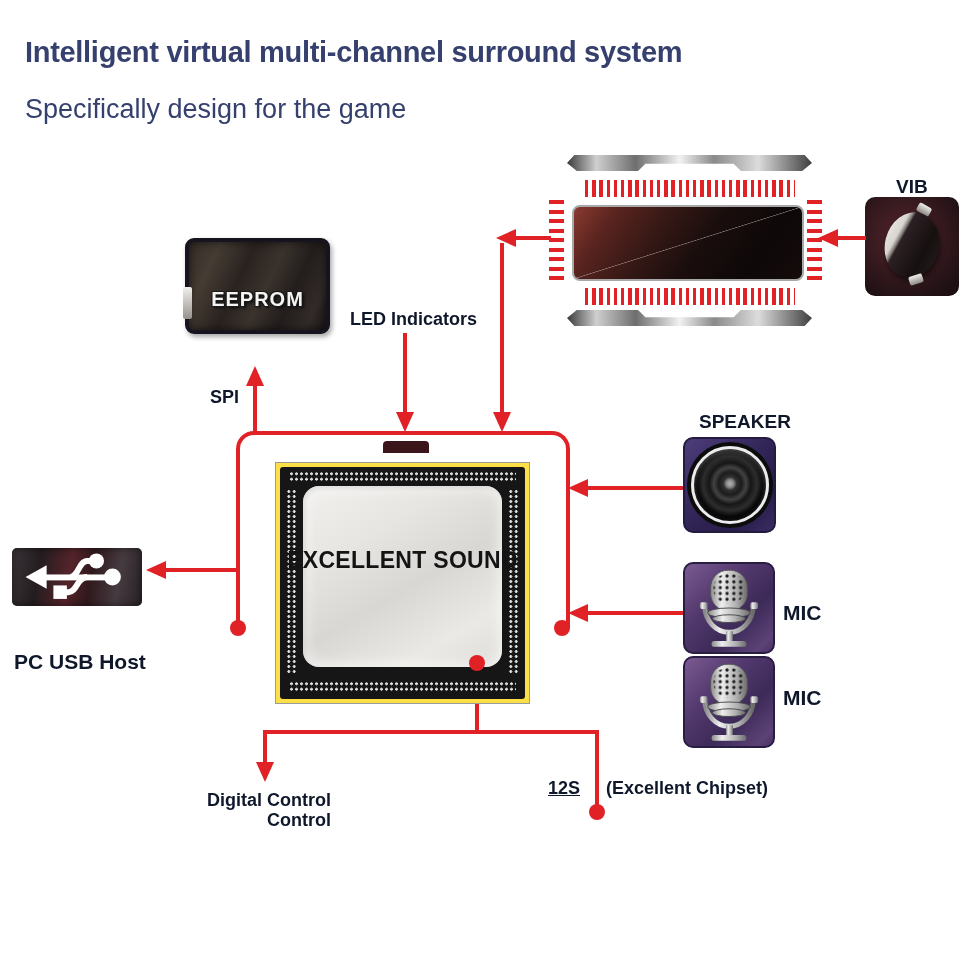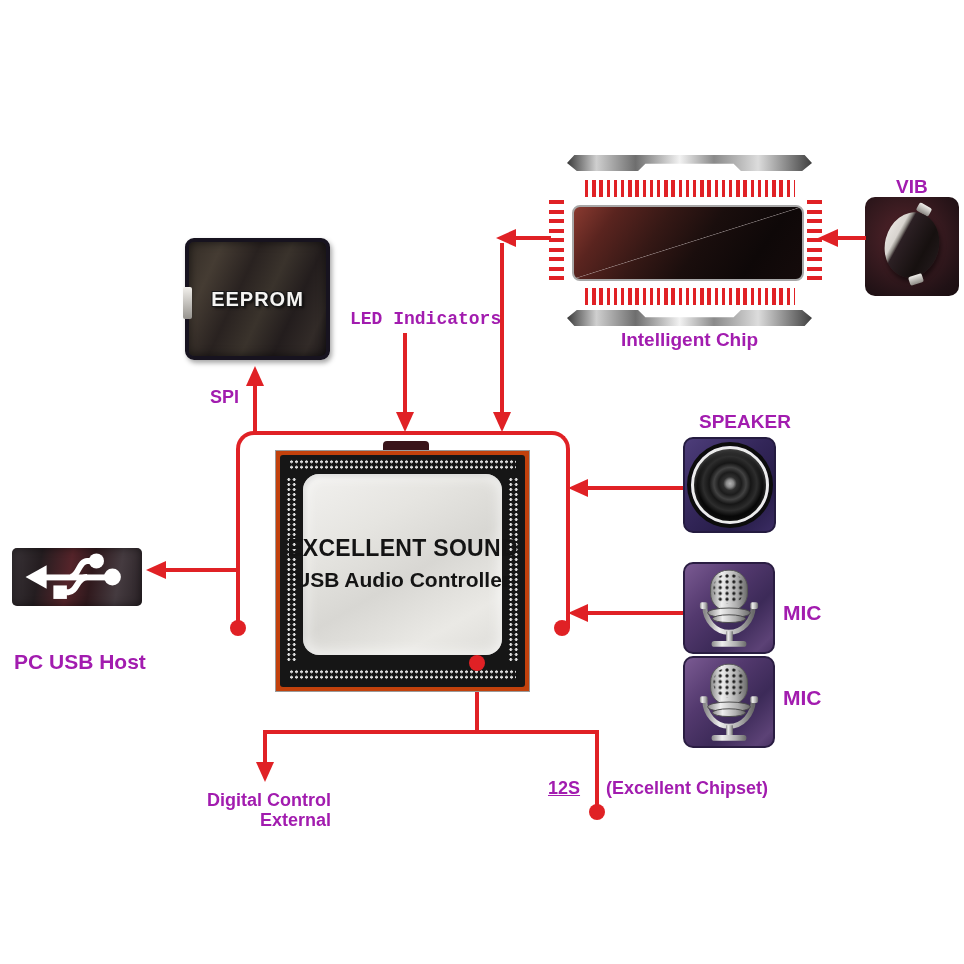--- a/index.html
+++ b/index.html
@@ -14,21 +14,21 @@
   .page-subtitle { left:25px; top:94px; font-size:27px; font-weight:normal; color:var(--navy); }
   
   .hline { height:4px; background:var(--red); }
   .vline { width:4px; background:var(--red); }
   .ah-left  { width:0; height:0; border-top:9px solid transparent; border-bottom:9px solid transparent; border-right:20px solid var(--red); }
   .ah-down  { width:0; height:0; border-left:9px solid transparent; border-right:9px solid transparent; border-top:20px solid var(--red); }
   .ah-up    { width:0; height:0; border-left:9px solid transparent; border-right:9px solid transparent; border-bottom:20px solid var(--red); }
   .red-dot  { width:16px; height:16px; border-radius:50%; background:var(--red); }
   .bracket  { left:236px; top:431px; width:326px; height:193px; border:4px solid var(--red); border-bottom:none; border-radius:18px 18px 0 0; }
   
-  .lbl { color:#a21caf; font-weight:bold; font-size:18px; white-space:nowrap; }
+  .lbl { color:#0f172a; font-weight:bold; font-size:18px; white-space:nowrap; }
   
   .blade { width:245px; height:16px;
     background:linear-gradient(90deg,#3a3a3a,#cfcfcf 12%,#6e6e6e 28%,#f2f2f2 46%,#8a8a8a 60%,#dcdcdc 78%,#3f3f3f 100%);
     clip-path:polygon(0% 50%,3% 0%,97% 0%,100% 50%,96% 100%,71% 100%,68% 55%,32% 55%,29% 100%,4% 100%);
   }
   .pins-h { width:210px; height:17px; background:repeating-linear-gradient(90deg,var(--red) 0 3.5px,transparent 3.5px 7.2px); }
   .pins-v { width:15px; height:82px; background:repeating-linear-gradient(0deg,var(--red) 0 4px,transparent 4px 9.5px); }
   .ichip-body { width:232px; height:76px; border:2px solid #a8a8a8; border-radius:8px; box-sizing:border-box;
     background:
       linear-gradient(to bottom right, rgba(0,0,0,0) 49.4%, rgba(210,200,200,0.55) 49.8%, rgba(0,0,0,0) 50.4%),
@@ -43,21 +43,21 @@
     box-shadow:2px 3px 5px rgba(0,0,0,0.55); }
   .vib-tab { position:absolute; width:14px; height:9px; background:linear-gradient(#f0eeea,#8d8a85); border-radius:2px; }
   
   .gloss-chip { border-radius:9px; border:4px solid #17131f; box-sizing:border-box;
     background:linear-gradient(115deg,#342d27 0%,#453c33 18%,#292220 38%,#3a332c 55%,#231d1d 72%,#322b28 88%,#1c1719 100%);
     box-shadow:inset 0 0 10px rgba(0,0,0,0.6), 2px 3px 5px rgba(0,0,0,0.35); }
   .chip-text { color:#f5f4f2; font-weight:bold; text-align:center;
     text-shadow:-1px -1px 0 #1a1a1a, 1px -1px 0 #1a1a1a, -1px 1px 0 #1a1a1a, 1px 1px 0 #1a1a1a, 2px 2px 3px rgba(0,0,0,0.8); }
   .eeprom-tab { width:9px; height:32px; background:linear-gradient(#f2f0ec,#96938e); border-radius:2px; }
   
-  .cpu { left:275px; top:450px; width:255px; height:242px; background:#c2410c; border:1px solid #9a9a9a; box-sizing:border-box; }
+  .cpu { left:275px; top:462px; width:255px; height:242px; background:#fde047; border:1px solid #9a9a9a; box-sizing:border-box; }
   .cpu-frame { position:absolute; left:4px; top:4px; right:4px; bottom:4px; background:#161616; border-radius:3px; }
   .cpu-dots-h { position:absolute; left:9px; right:9px; height:11px;
     background-image:radial-gradient(circle,#e0e0e0 1.2px, transparent 1.7px); background-size:5px 5.5px; }
   .cpu-dots-v { position:absolute; width:11px; top:22px; bottom:26px;
     background-image:radial-gradient(circle,#e0e0e0 1.2px, transparent 1.7px); background-size:5.5px 5px; }
   .cpu-die { position:absolute; left:27px; top:23px; right:27px; bottom:36px; border-radius:16px;
     background:linear-gradient(150deg,#f2f1ef 0%,#e6e5e1 30%,#d8d7d3 55%,#eae9e5 80%,#dddcd8 100%);
     box-shadow:inset 0 0 16px rgba(255,255,255,0.9), inset 2px 2px 4px rgba(110,110,110,0.35); }
   .cpu-tab { left:383px; top:441px; width:46px; height:12px; background:#3a151a; border-radius:4px 4px 0 0; }
   .cpu-line { width:100%; text-align:center; color:#141414; font-weight:bold; }
@@ -74,44 +74,45 @@
     box-shadow:0 0 0 4px #0c0c0c, inset 0 3px 5px rgba(255,255,255,0.25); }
   .mic-box { width:92px; height:92px; border-radius:10px; border:2px solid #2a1d42; box-sizing:border-box;
     background:linear-gradient(135deg,#7a5a92 0%,#53396e 35%,#3c2a58 65%,#5c4276 90%,#4a3364 100%);
     display:flex; align-items:center; justify-content:center; }
 </style>
 </head>
 <body>
 
 <div id="canvas">
 
+  <div class="abs page-title">Intelligent virtual multi-channel surround system</div>
+  <div class="abs page-subtitle">Specifically design for the game</div>
 
   <div class="abs blade" style="left:567px; top:155px;"></div>
   <div class="abs pins-h" style="left:585px; top:180px;"></div>
   <div class="abs ichip-body" style="left:572px; top:205px;"></div>
   <div class="abs pins-h" style="left:585px; top:288px;"></div>
   <div class="abs blade" style="left:567px; top:310px; transform:scaleY(-1);"></div>
   <div class="abs pins-v" style="left:549px; top:198px;"></div>
   <div class="abs pins-v" style="left:807px; top:198px;"></div>
-  <div class="abs lbl" style="left:567px; top:329px; width:245px; text-align:center; font-size:19px;">Intelligent Chip</div>
 
   <div class="abs lbl" style="left:896px; top:176px; font-size:19px;">VIB</div>
   <div class="abs vib-box" style="left:865px; top:197px;">
     <div class="vib-tab" style="left:52px; top:8px; transform:rotate(30deg);"></div>
     <div class="vib-motor"></div>
     <div class="vib-tab" style="left:44px; top:78px; transform:rotate(-18deg);"></div>
   </div>
 
-  <div class="abs gloss-chip" style="left:185px; top:238px; width:145px; height:122px;">
+  <div class="abs gloss-chip" style="left:185px; top:238px; width:145px; height:96px;">
     <div class="abs eeprom-tab" style="left:-6px; top:45px;"></div>
     <div class="abs chip-text" style="left:0; right:0; top:46px; font-size:20px; letter-spacing:1px;">EEPROM</div>
   </div>
 
   <div class="abs lbl" style="left:210px; top:387px;">SPI</div>
-  <div class="abs lbl" style="left:350px; top:309px;font-family:Liberation Mono, monospace;">LED Indicators</div>
+  <div class="abs lbl" style="left:350px; top:309px;">LED Indicators</div>
 
   <div class="abs ah-left" style="left:496px; top:229px;"></div>
   <div class="abs hline" style="left:514px; top:236px; width:37px;"></div>
   <div class="abs vline" style="left:500px; top:243px; height:169px;"></div>
   <div class="abs ah-down" style="left:493px; top:412px;"></div>
 
   <div class="abs ah-left" style="left:818px; top:229px;"></div>
   <div class="abs hline" style="left:838px; top:236px; width:28px;"></div>
 
   <div class="abs ah-up" style="left:246px; top:366px;"></div>
@@ -143,21 +144,20 @@
   <div class="abs cpu-tab"></div>
   <div class="abs cpu">
     <div class="cpu-frame">
       <div class="cpu-dots-h" style="top:4px;"></div>
       <div class="cpu-dots-h" style="bottom:7px;"></div>
       <div class="cpu-dots-v" style="left:6px;"></div>
       <div class="cpu-dots-v" style="right:6px;"></div>
     </div>
     <div class="cpu-die"></div>
     <div class="abs cpu-line" style="top:84px; font-size:23px; letter-spacing:0.3px;">EXCELLENT SOUND</div>
-    <div class="abs cpu-line" style="top:117px; font-size:21px;">USB Audio Controller</div>
   </div>
   <div class="abs red-dot" style="left:469px; top:655px;"></div>
 
   <div class="abs usb-box" style="left:12px; top:548px;">
     <svg width="118" height="54" viewBox="0 0 128 64">
       <g fill="#ffffff">
         <polygon points="3,32 28,18 28,46"></polygon>
         <rect x="26" y="29" width="78" height="7"></rect>
         <circle cx="106" cy="32" r="10"></circle>
         <circle cx="87" cy="13" r="9"></circle>
@@ -211,19 +211,19 @@
       <ellipse cx="33" cy="47" rx="22" ry="5" fill="url(#sil)" stroke="#4a4a4a" stroke-width="1"></ellipse>
       <ellipse cx="33" cy="53" rx="17" ry="4" fill="url(#sil)" stroke="#4a4a4a" stroke-width="1"></ellipse>
       <rect x="30" y="66" width="7" height="11" fill="url(#sil)"></rect>
       <rect x="15" y="76" width="36" height="6" rx="3" fill="url(#sil)"></rect>
     </svg>
   </div>
   <div class="abs lbl" style="left:783px; top:686px; font-size:21px;">MIC</div>
 
   <div class="abs lbl" style="left:207px; top:790px; line-height:20px;text-align:right;">
     <div>Digital Control</div>
-    <div>External</div>
+    <div>Control</div>
   </div>
   <div class="abs lbl" style="left:548px; top:778px;text-decoration:underline;">12S</div>
   <div class="abs lbl" style="left:606px; top:778px;">(Excellent  Chipset)</div>
 
 
 </div>
 
 </body></html>

